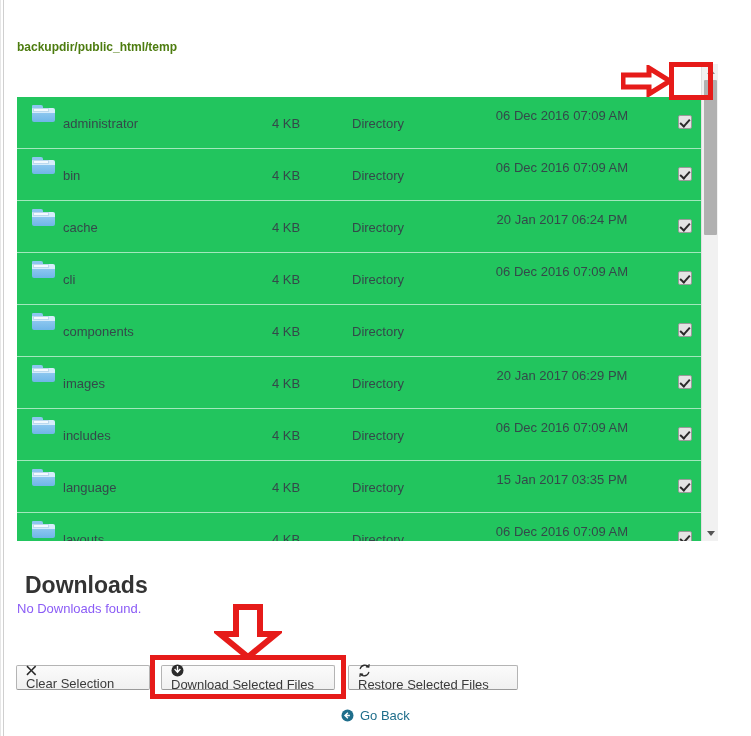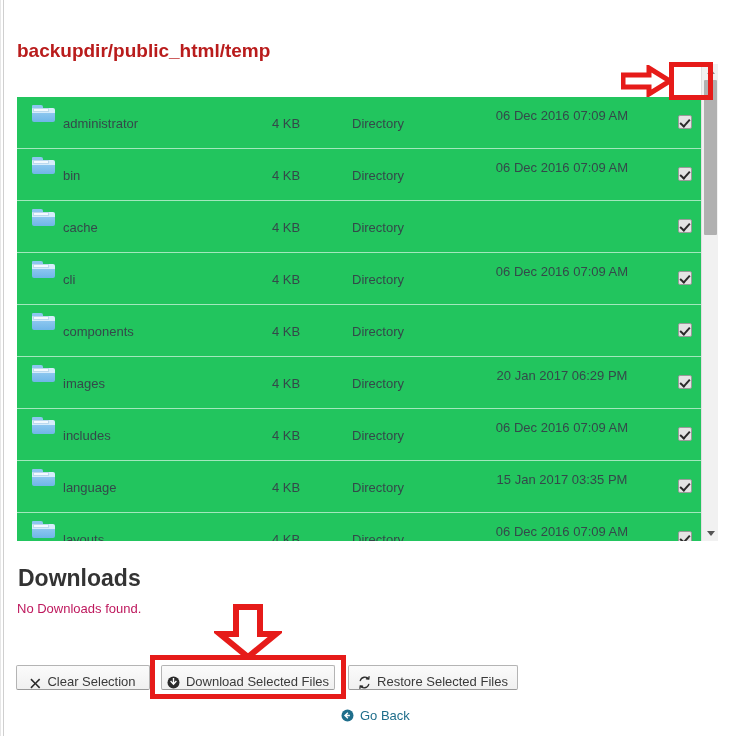--- a/index.html
+++ b/index.html
@@ -51,23 +51,23 @@
     font-weight: bold;
     color: #333333;
     letter-spacing: -0.2px;
     line-height: 34px;
   }
 
   .breadcrumb {
     position: absolute;
     left: 17px;
     top: 40px;
-    font-size: 19px;
+    font-size: 12px;
     font-weight: bold;
-    color: #b91c1c;
+    color: #4d7c0f;
     letter-spacing: 0px;
   }
 
   
   .table-header {
     position: absolute;
     left: 17px;
     top: 64px;
     width: 701px;
     height: 33px;
@@ -230,51 +230,52 @@
     height: 155px;
     background: #b0b0b0;
     border-radius: 1px;
   }
 
   
   h2.downloads-title {
     position: absolute;
     left: 17px;
     top: 562px;
-    margin: 1px;
+    margin: 8px;
     font-size: 23px;
     font-weight: bold;
     color: #333333;
     line-height: 30px;
   }
   .downloads-empty {
     position: absolute;
     left: 17px;
     top: 601px;
     font-size: 13px;
-    color: #be185d;
+    color: #8b5cf6;
   }
 
   
   .btn {
     position: absolute;
     height: 25px;
     background: linear-gradient(to bottom, #fbfbfb 0%, #f0f0f0 100%);
     border: 1px solid #b4b4b4;
     border-bottom-color: #9a9a9a;
     border-radius: 2px;
     box-sizing: border-box;
     font-size: 13px;
     color: #3a3a3a;
     display: flex;
-    align-items: flex-end;
+    align-items: flex-start;
     justify-content: center;
     padding: 0 9px;
     white-space: nowrap;
     font-family: "Liberation Sans", sans-serif;
+    flex-direction: column;
   }
   .btn .bicon {
     margin-right: 6px;
     display: inline-flex;
     align-items: center;
   }
   .btn-clear    { left: 16px;  top: 665px; width: 134px; }
   .btn-download { left: 161px; top: 665px; width: 174px; }
   .btn-restore  { left: 348px; top: 665px; width: 170px; }
 
@@ -335,20 +336,21 @@
           <div class="cell cell-size">4 KB</div>
           <div class="cell cell-type">Directory</div>
           <div class="cell cell-date">06 Dec 2016 07:09 AM</div>
           <div class="cell cell-check"><span class="cb"></span></div>
         </div>
         <div class="row">
           <div class="cell cell-icon"><span class="folder"><span class="tab"></span><span class="body"></span><span class="lip"></span></span></div>
           <div class="cell cell-name">cache</div>
           <div class="cell cell-size">4 KB</div>
           <div class="cell cell-type">Directory</div>
+          <div class="cell cell-date">20 Jan 2017 06:24 PM</div>
           <div class="cell cell-check"><span class="cb"></span></div>
         </div>
         <div class="row">
           <div class="cell cell-icon"><span class="folder"><span class="tab"></span><span class="body"></span><span class="lip"></span></span></div>
           <div class="cell cell-name">cli</div>
           <div class="cell cell-size">4 KB</div>
           <div class="cell cell-type">Directory</div>
           <div class="cell cell-date">06 Dec 2016 07:09 AM</div>
           <div class="cell cell-check"><span class="cb"></span></div>
         </div>

